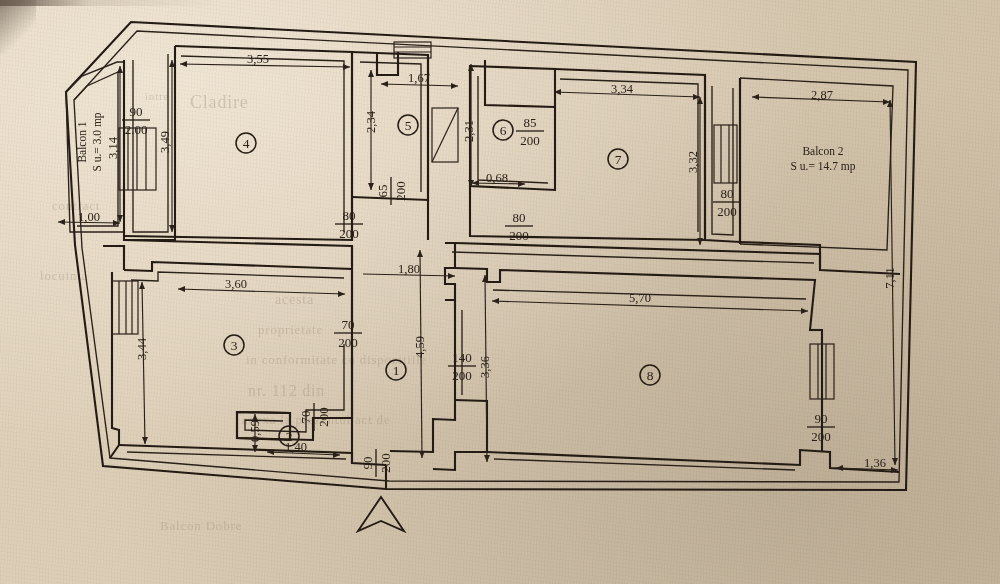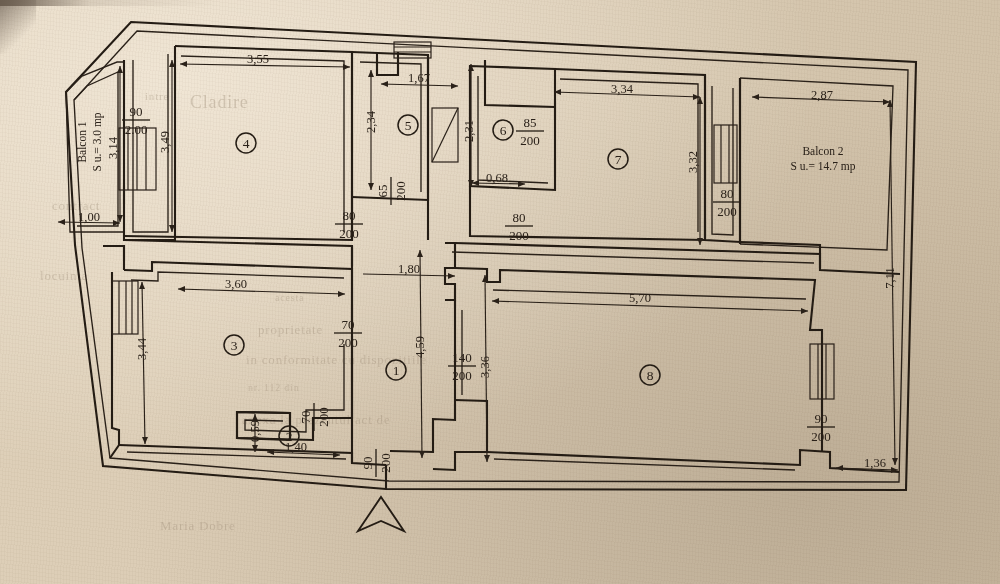--- a/index.html
+++ b/index.html
@@ -54,26 +54,26 @@
 </head>
 <body>
 
 <div id="page">
 
   <div id="bleed-layer">
       <div class="bleed" style="left: 145px; top: 90px; font-size: 11px;">intre</div>
       <div class="bleed" style="left: 190px; top: 92px; font-size: 18px;">Cladire</div>
       <div class="bleed" style="left: 52px; top: 198px; font-size: 13px;">contract</div>
       <div class="bleed" style="left: 40px; top: 268px; font-size: 13px;">locuinta</div>
-      <div class="bleed" style="left: 275px; top: 292px; font-size: 10px;">acesta</div>
+      <div class="bleed" style="left: 275px; top: 292px; font-size: 14px;">acesta</div>
       <div class="bleed" style="left: 258px; top: 322px; font-size: 13px;">proprietate</div>
       <div class="bleed" style="left: 246px; top: 352px; font-size: 13px;">in conformitate cu dispozitiile</div>
-      <div class="bleed" style="left: 248px; top: 382px; font-size: 10px;">nr. 112 din</div>
+      <div class="bleed" style="left: 248px; top: 382px; font-size: 16px;">nr. 112 din</div>
       <div class="bleed" style="left: 242px; top: 412px; font-size: 13px;">anexa la prezentul act de</div>
-      <div class="bleed" style="left: 160px; top: 518px; font-size: 13px;">Maria Dobre</div>
+      <div class="bleed" style="left: 160px; top: 518px; font-size: 13px;">Balcon Dobre</div>
     </div>
 
   <svg id="plan" viewBox="0 0 1000 584">
 
     <g>
 
       <path class="wall" d="M131,22 L916,62 L906,490 L386,489 L103,466 L75,245 L66,92 Z"></path>
 
       <path class="wall-thin" d="M137,31 L908,70 L899,482 L389,481 L110,458 L82,248 L74,100 Z"></path>
     </g>

